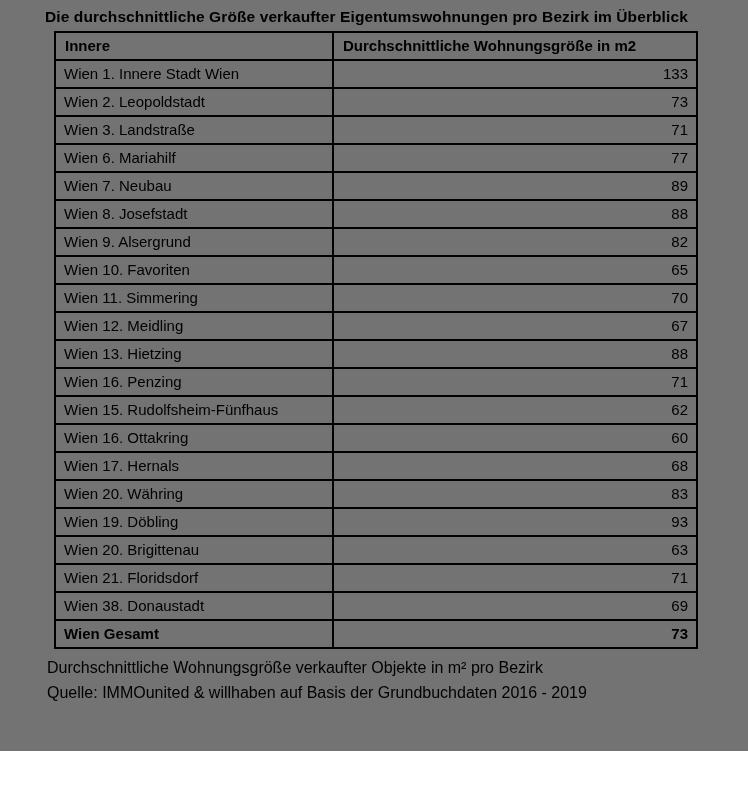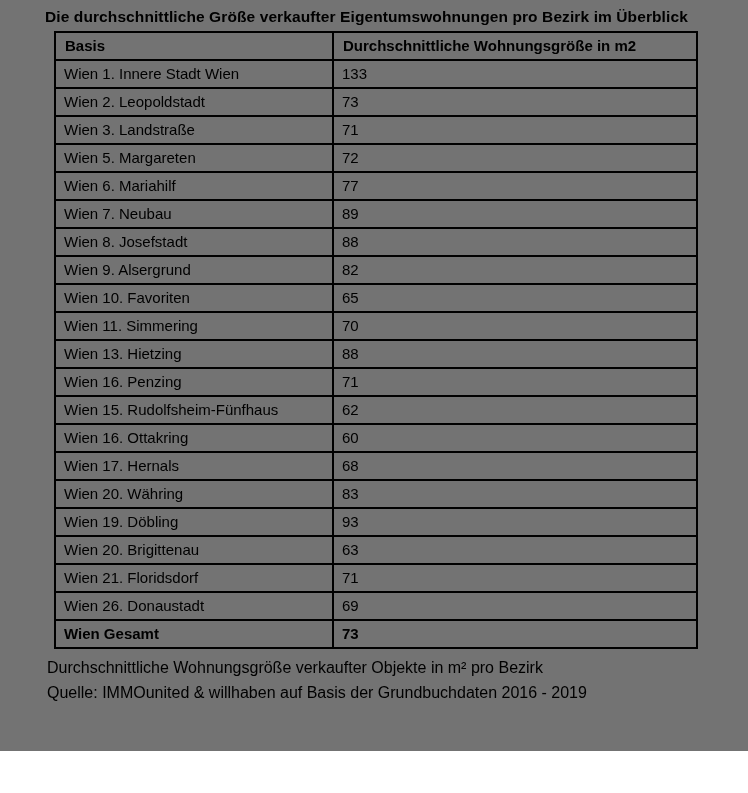--- a/index.html
+++ b/index.html
@@ -42,20 +42,21 @@
   }
   table.size-table th {
     text-align: left;
     font-weight: bold;
     padding-left: 9px;
   }
   col.c-bezirk { width: 278px; }
   col.c-value  { width: 364px; }
   td.num, th.num-h { }
   td.num {
+    text-align: right;
     padding-right: 10px;
   }
   tr.total-row td {
     font-weight: bold;
     margin-top: 26px;
   }
   .footer {
     margin: 7px 0 0 47px;
     font-size: 16px;
     line-height: 1.55;
@@ -69,41 +70,37 @@
 
   <div class="title">Die durchschnittliche Größe verkaufter Eigentumswohnungen pro Bezirk im Überblick</div>
 
   <table class="size-table">
     <colgroup>
       <col class="c-bezirk">
       <col class="c-value">
     </colgroup>
     <thead>
       <tr>
-        <th>Basis</th>
+        <th>Innere</th>
         <th>Durchschnittliche Wohnungsgröße in m2</th>
       </tr>
     </thead>
     <tbody>
 
     <tr>
           <td>Wien 1. Innere Stadt Wien</td>
           <td class="num">133</td>
         </tr>
         <tr>
           <td>Wien 2. Leopoldstadt</td>
           <td class="num">73</td>
         </tr>
         <tr>
           <td>Wien 3. Landstraße</td>
           <td class="num">71</td>
-        </tr>
-        <tr>
-          <td>Wien 5. Margareten</td>
-          <td class="num">72</td>
         </tr>
         <tr>
           <td>Wien 6. Mariahilf</td>
           <td class="num">77</td>
         </tr>
         <tr>
           <td>Wien 7. Neubau</td>
           <td class="num">89</td>
         </tr>
         <tr>
@@ -114,20 +111,24 @@
           <td>Wien 9. Alsergrund</td>
           <td class="num">82</td>
         </tr>
         <tr>
           <td>Wien 10. Favoriten</td>
           <td class="num">65</td>
         </tr>
         <tr>
           <td>Wien 11. Simmering</td>
           <td class="num">70</td>
+        </tr>
+        <tr>
+          <td>Wien 12. Meidling</td>
+          <td class="num">67</td>
         </tr>
         <tr>
           <td>Wien 13. Hietzing</td>
           <td class="num">88</td>
         </tr>
         <tr>
           <td>Wien 16. Penzing</td>
           <td class="num">71</td>
         </tr>
         <tr>
@@ -152,21 +153,21 @@
         </tr>
         <tr>
           <td>Wien 20. Brigittenau</td>
           <td class="num">63</td>
         </tr>
         <tr>
           <td>Wien 21. Floridsdorf</td>
           <td class="num">71</td>
         </tr>
         <tr>
-          <td>Wien 26. Donaustadt</td>
+          <td>Wien 38. Donaustadt</td>
           <td class="num">69</td>
         </tr>
       </tbody>
     <tfoot>
       <tr class="total-row">
         <td>Wien Gesamt</td>
         <td class="num">73</td>
       </tr>
     </tfoot>
   </table>

